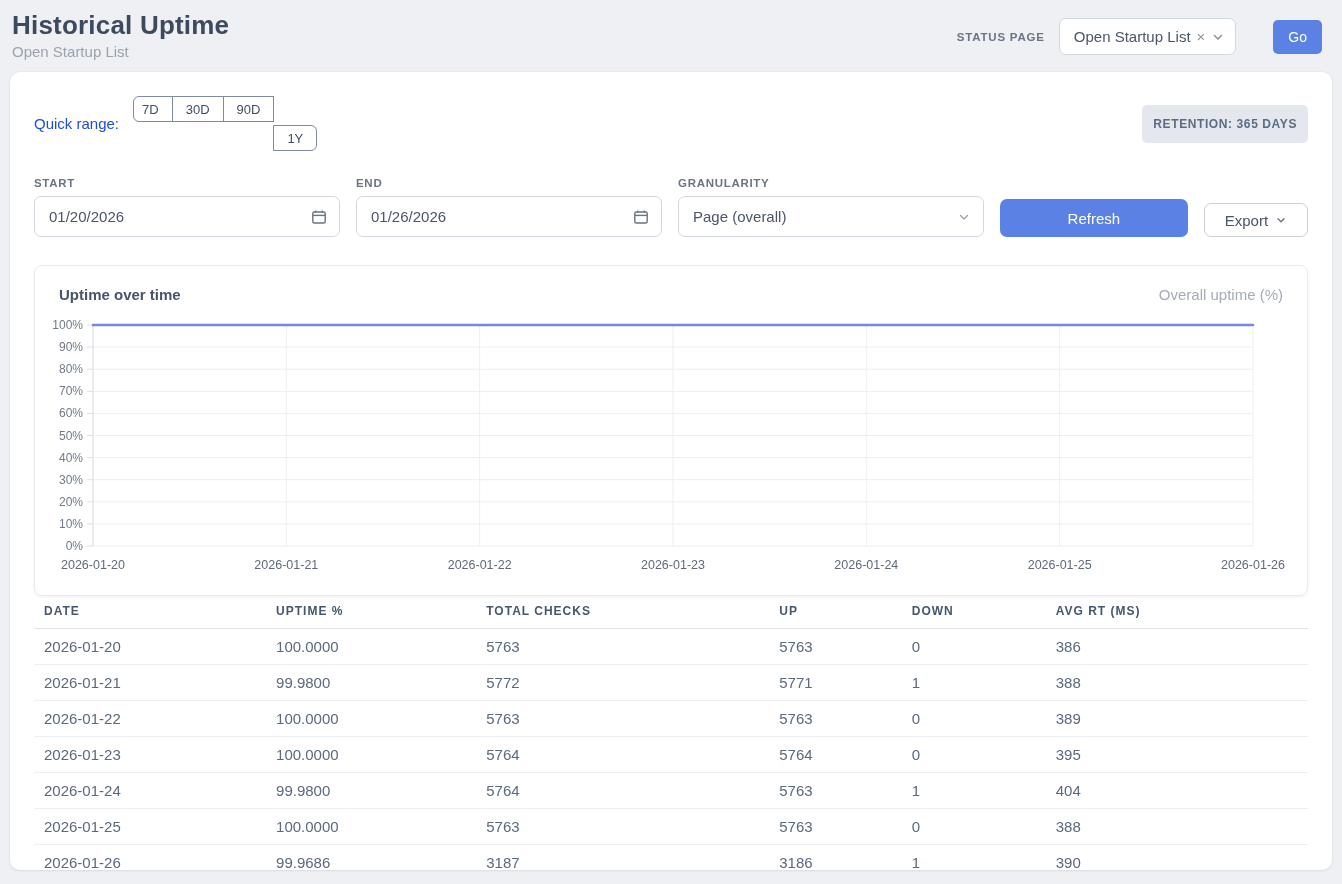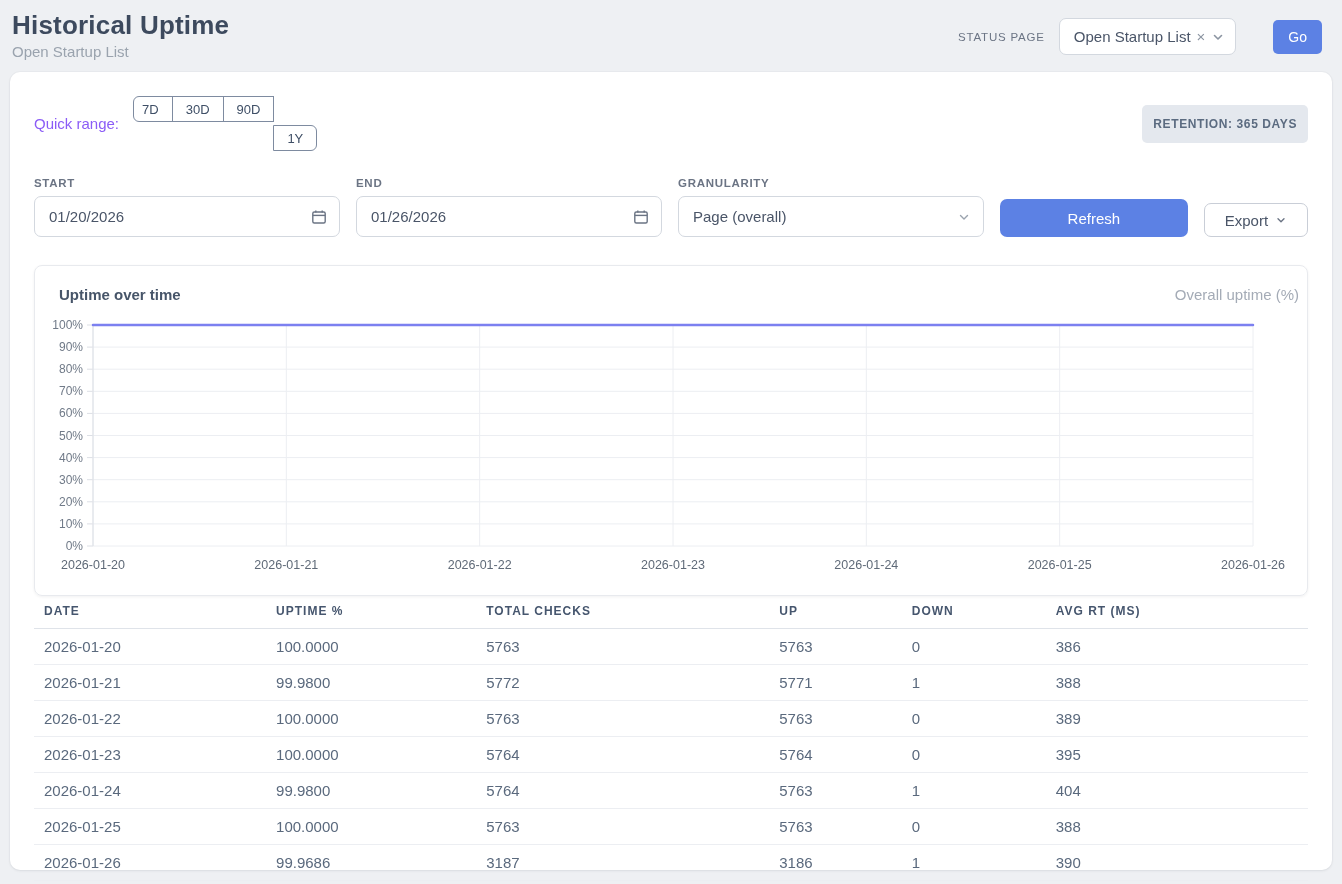--- a/index.html
+++ b/index.html
@@ -13,21 +13,21 @@
 
   
   .topbar {
     display: flex; justify-content: space-between; align-items: flex-start;
     padding: 10px 20px 0 12px;
     height: 62px;
   }
   .page-title { font-size: 26px; font-weight: 700; color: #3d4a5e; letter-spacing: .2px; }
   .page-subtitle { font-size: 15px; color: #9aa3ae; margin-top: 2px; }
   .topbar-right { display: flex; align-items: center; gap: 14px; margin-top: 8px; }
-  .status-page-label { font-size: 11.5px; font-weight: 400; color: #6b7484; letter-spacing: .8px; }
+  .status-page-label { font-size: 11.5px; font-weight: 700; color: #6b7484; letter-spacing: .8px; }
   .status-select {
     display: flex; align-items: center; gap: 6px;
     background: #fff; border: 1px solid #d3d8df; border-radius: 7px;
     height: 37px; padding: 0 10px 0 14px; min-width: 165px;
     cursor: pointer;
   }
   .status-select .value { font-size: 15px; color: #4a5568; }
   .clear-x { color: #8b94a1; font-size: 15px; }
   .chev { color: #8b94a1; display: inline-flex; }
   .go-btn {
@@ -41,21 +41,21 @@
   .panel {
     background: #fff; border-radius: 10px;
     margin: 10px 10px 0 10px;
     box-shadow: 0 1px 3px rgba(16,24,40,.07), 0 0 0 1px rgba(16,24,40,.02);
     padding: 24px;
     height: 798px;
   }
 
   
   .quick-row { display: flex; align-items: center; }
-  .quick-label { font-size: 15px; color: #8b5cf6; margin-right: 14px; }
+  .quick-label { font-size: 15px; color: #1d4ed8; margin-right: 14px; }
   .seg-group { display: inline-flex; }
   .seg-btn {
     background: #fff; border: 1px solid #7e8ba0; color: #3f4f66;
     font-size: 13px; font-family: inherit; height: 26px; padding: 0 13px;
     margin-left: -1px; cursor: pointer;
   }
   .seg-btn:first-child { border-radius: 6px 0 0 6px; margin-left: 0; padding-left: 8px; }
   .seg-btn:last-child { border-radius: 0 6px 6px 0; margin-top: 29px; }
   .retention-badge {
     margin-left: auto;
@@ -85,21 +85,21 @@
     background: #fff; border: 1px solid #c9ced7; border-radius: 7px;
     width: 106px; height: 34px; font-size: 15px; color: #4a5568;
     cursor: pointer; font-family: inherit;
   }
 
   
   .chart-card {
     margin-top: 28px;
     border: 1px solid #e8eaee; border-radius: 8px;
     box-shadow: 0 1px 3px rgba(16,24,40,.06);
-    padding: 20px 8px 16px 24px;
+    padding: 20px 24px 16px 24px;
   }
   .chart-head { display: flex; justify-content: space-between; align-items: center; margin-bottom: 14px; }
   .chart-title { font-size: 15px; font-weight: 700; color: #475569; }
   .chart-legend { font-size: 15px; color: #a4abb6; }
   .chart-wrap svg { display: block; overflow: visible; }
 
   
   .data-table { width: 100%; border-collapse: collapse; }
   .data-table th {
     text-align: left; font-size: 12px; font-weight: 700; color: #46566e;

